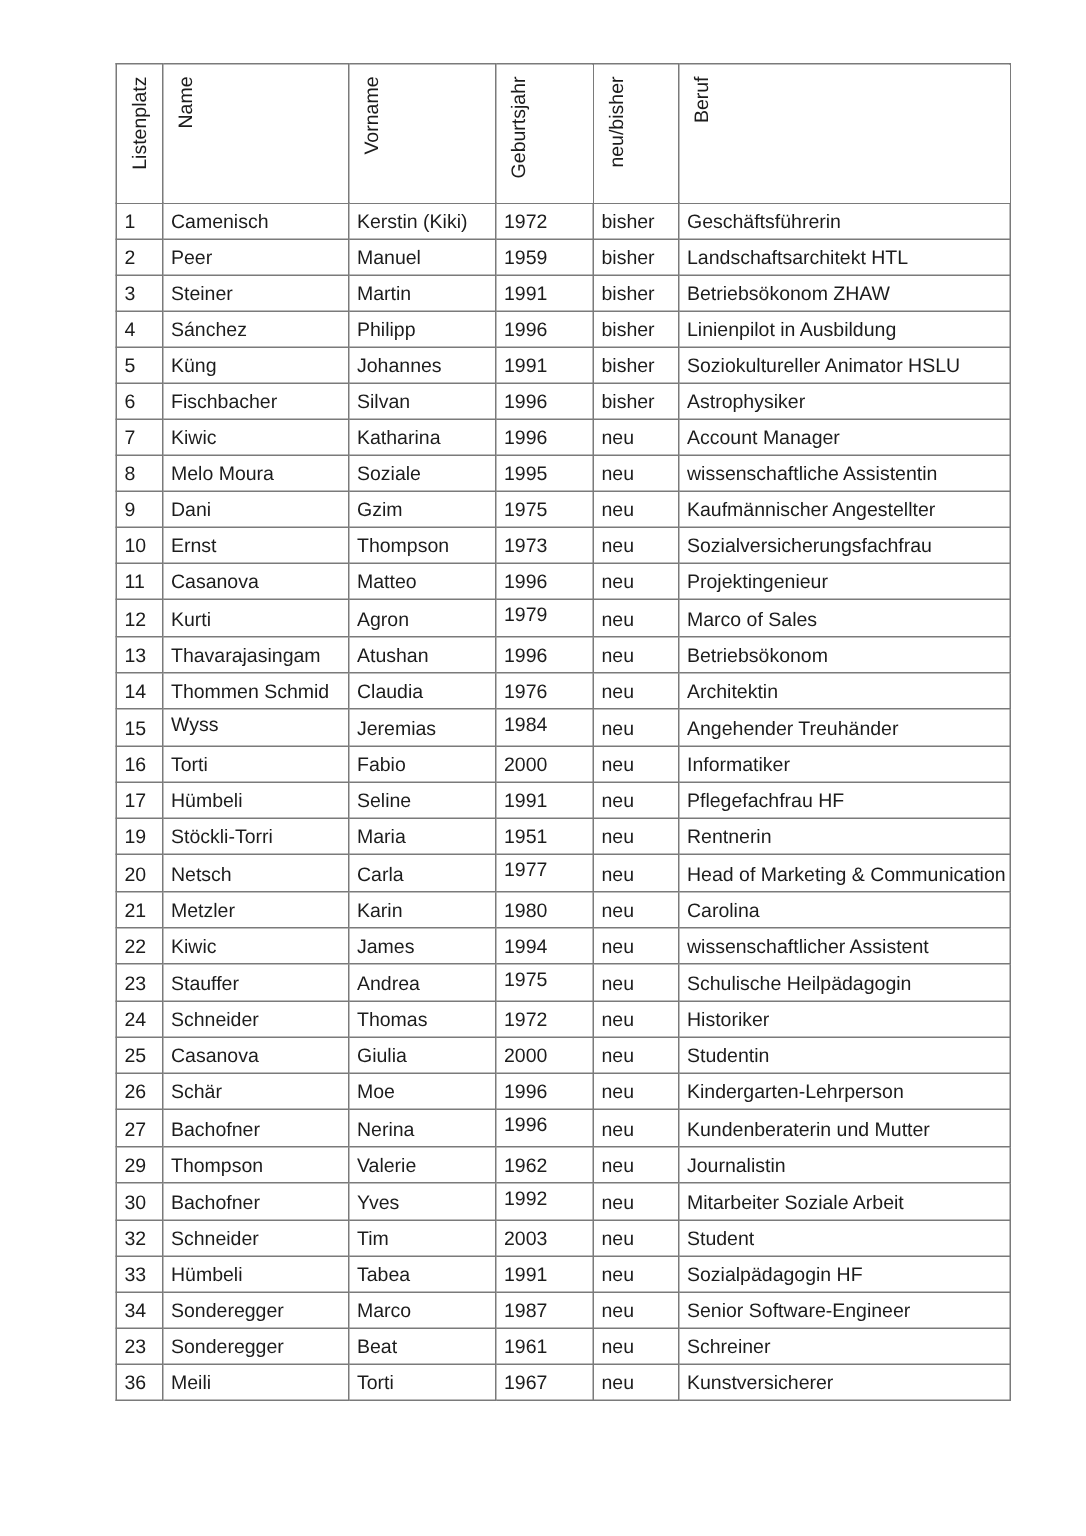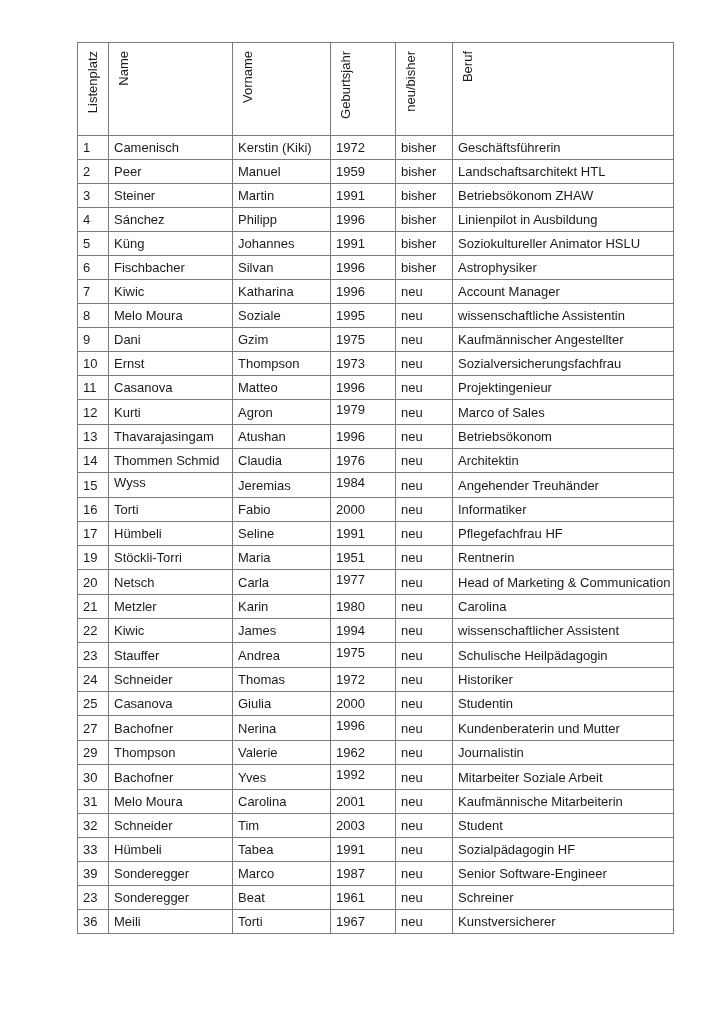--- a/index.html
+++ b/index.html
@@ -291,20 +291,28 @@
   </tr>
         <tr>
     <td>25</td>
     <td>Casanova</td>
     <td>Giulia</td>
     <td>2000</td>
     <td>neu</td>
     <td>Studentin</td>
   </tr>
         <tr>
+    <td>26</td>
+    <td>Schär</td>
+    <td>Moe</td>
+    <td>1996</td>
+    <td>neu</td>
+    <td>Kindergarten-Lehrperson</td>
+  </tr>
+        <tr>
     <td>27</td>
     <td>Bachofner</td>
     <td>Nerina</td>
     <td class="raised">1996</td>
     <td>neu</td>
     <td>Kundenberaterin und Mutter</td>
   </tr>
         <tr>
     <td>29</td>
     <td>Thompson</td>
@@ -315,45 +323,37 @@
   </tr>
         <tr>
     <td>30</td>
     <td>Bachofner</td>
     <td>Yves</td>
     <td class="raised">1992</td>
     <td>neu</td>
     <td>Mitarbeiter Soziale Arbeit</td>
   </tr>
         <tr>
-    <td>31</td>
-    <td>Melo Moura</td>
-    <td>Carolina</td>
-    <td>2001</td>
-    <td>neu</td>
-    <td>Kaufmännische Mitarbeiterin</td>
-  </tr>
-        <tr>
     <td>32</td>
     <td>Schneider</td>
     <td>Tim</td>
     <td>2003</td>
     <td>neu</td>
     <td>Student</td>
   </tr>
         <tr>
     <td>33</td>
     <td>Hümbeli</td>
     <td>Tabea</td>
     <td>1991</td>
     <td>neu</td>
     <td>Sozialpädagogin HF</td>
   </tr>
         <tr>
-    <td>39</td>
+    <td>34</td>
     <td>Sonderegger</td>
     <td>Marco</td>
     <td>1987</td>
     <td>neu</td>
     <td>Senior Software-Engineer</td>
   </tr>
         <tr>
     <td>23</td>
     <td>Sonderegger</td>
     <td>Beat</td>

